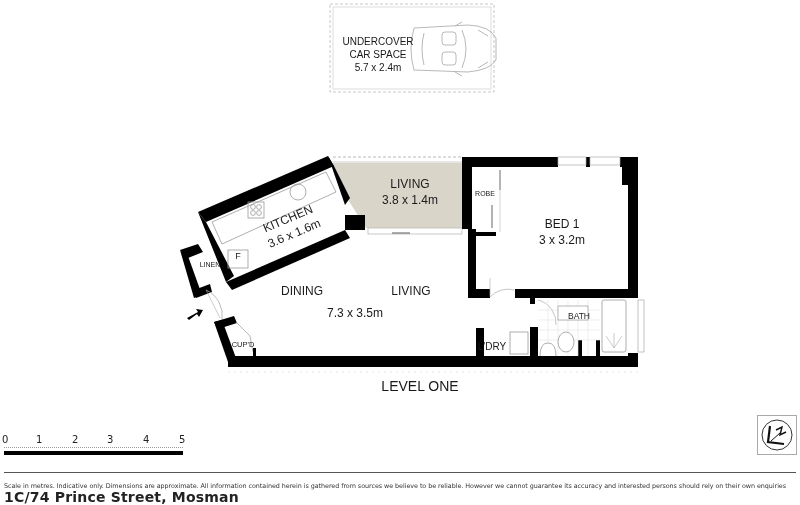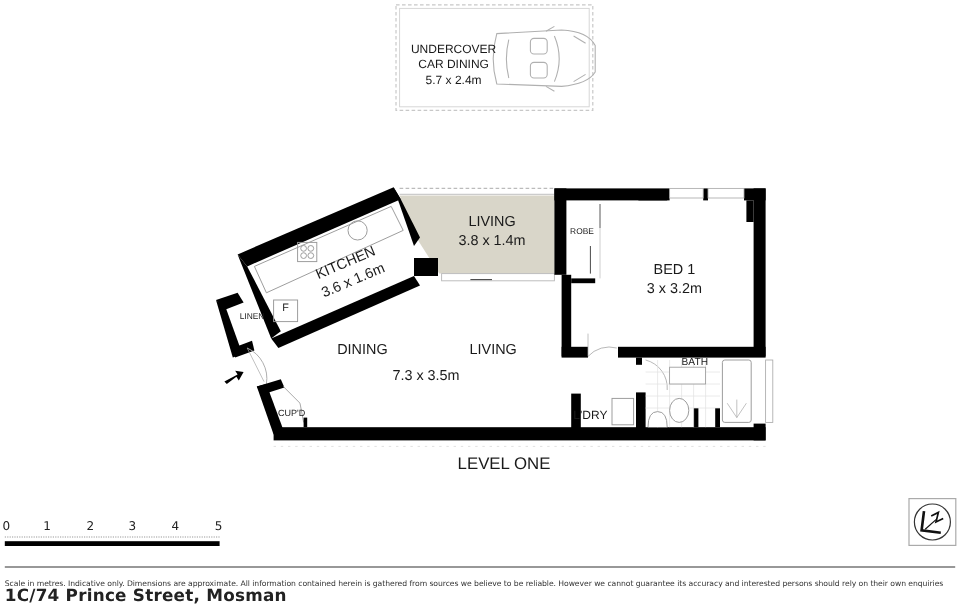--- a/index.html
+++ b/index.html
@@ -159,21 +159,21 @@
       <line x1="614" y1="348" x2="614" y2="333"></line>
       <line x1="614" y1="348" x2="622" y2="336"></line>
   </g>
   <rect x="558" y="306" width="30" height="14" fill="#fff" stroke="#999" stroke-width="0.7"></rect>
 
   <line x1="228" y1="372" x2="638" y2="372" stroke="#e0e0e0" stroke-width="0.8" stroke-dasharray="2,4"></line>
 </svg>
 
 <div class="lbl md" style="left:330px;top:35px;width:96px;font-size:10px;line-height:13px">
   <div>UNDERCOVER</div>
-  <div>CAR DINING</div>
+  <div>CAR SPACE</div>
   <div>5.7 x 2.4m</div>
 </div>
 
 <div class="lbl md" style="left:360px;top:176px;width:100px;line-height:16px">
   <div>LIVING</div>
   <div>3.8 x 1.4m</div>
 </div>
 
 <div class="lbl md" style="left:246px;top:210px;width:90px;line-height:16px;transform:rotate(-23deg);transform-origin:center">
   <div>KITCHEN</div>
@@ -189,21 +189,21 @@
 
 <div class="lbl sm" style="left:228px;top:340px;width:30px;font-size:7.5px">CUP'D</div>
 
 <div class="lbl" style="left:474px;top:190px;width:22px;font-size:7px">ROBE</div>
 
 <div class="lbl md" style="left:522px;top:216px;width:80px;line-height:16px">
   <div>BED 1</div>
   <div>3 x 3.2m</div>
 </div>
 
-<div class="lbl" style="left:558px;top:296px;width:42px;font-size:8.5px">BATH</div>
+<div class="lbl" style="left:558px;top:311px;width:42px;font-size:8.5px">BATH</div>
 <div class="lbl" style="left:476px;top:341px;width:32px;font-size:10px">L'DRY</div>
 
 <div class="lbl lg" style="left:370px;top:378px;width:100px">LEVEL ONE</div>
 
 <div>
   <span class="scale-num" style="left:2px">0</span>
   <span class="scale-num" style="left:36px">1</span>
   <span class="scale-num" style="left:72px">2</span>
   <span class="scale-num" style="left:107px">3</span>
   <span class="scale-num" style="left:143px">4</span>

